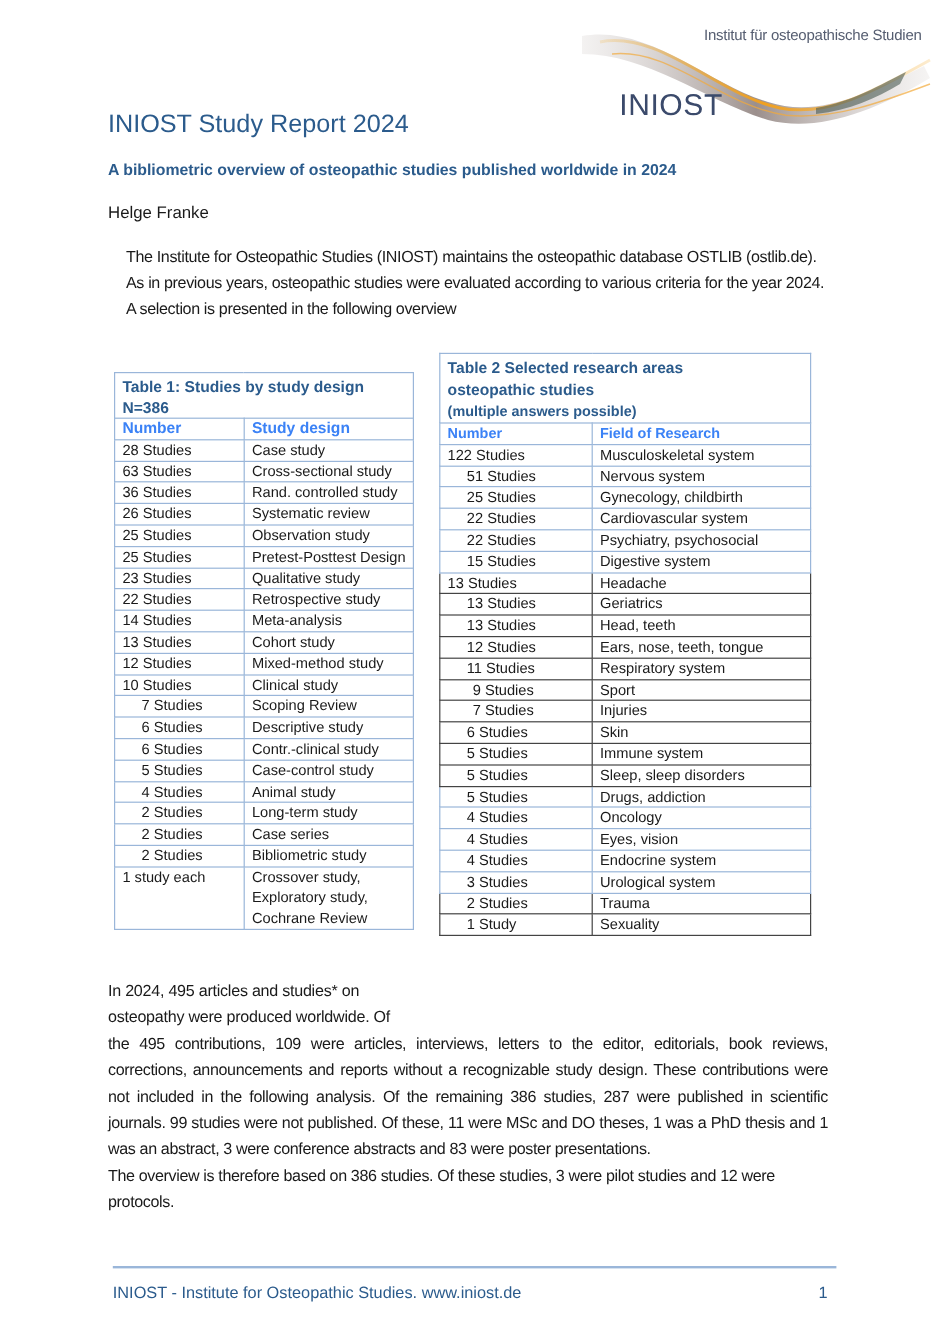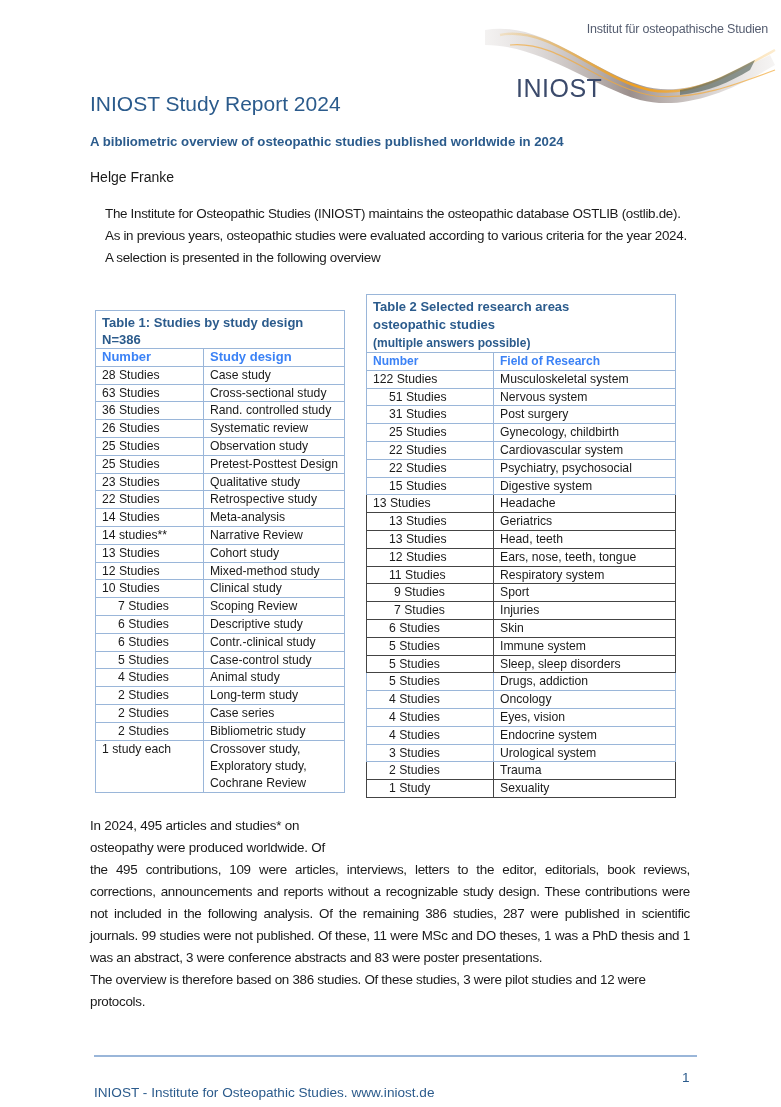--- a/index.html
+++ b/index.html
@@ -34,21 +34,21 @@
   .r1 { padding-left:22px; }
   .r2 { padding-left:27px; }
   .body-text { position:absolute; left:90px; width:600px; font-size:13.4px; line-height:22px;
                letter-spacing:-0.3px; text-align:justify; }
   .body-text p { margin:0; }
   .lead { position:absolute; left:90px; top:815px; width:246px; font-size:13.4px; line-height:22px;
           text-align:justify; letter-spacing:-0.2px; }
   .lead p { margin:0; }
   .main-para { top:859px; }
   .footer-line { position:absolute; left:94px; top:1055px; width:603px; height:2px; background:#9ab6d9; }
-  .footer-text { position:absolute; left:94px; top:1070px; font-size:13.6px; color:#2b5b8c;margin-top:15px; }
+  .footer-text { position:absolute; left:94px; top:1070px; font-size:13.6px; color:#2b5b8c; }
   .page-num { position:absolute; left:682px; top:1070px; font-size:13.6px; color:#2b5b8c; }
 </style>
 </head>
 <body>
 
 <div class="logo">
   <svg width="300" height="110" viewBox="0 0 300 110">
     <defs>
       <linearGradient id="g1" x1="0" y1="0" x2="1" y2="0">
         <stop offset="0" stop-color="#d9d4d2" stop-opacity="0.3"></stop>
@@ -122,24 +122,20 @@
       </tr>
       <tr>
         <td class="c1">22 Studies</td>
         <td>Retrospective study</td>
       </tr>
       <tr>
         <td class="c1">14 Studies</td>
         <td>Meta-analysis</td>
       </tr>
       <tr>
-        <td class="c1">14 studies**</td>
-        <td>Narrative Review</td>
-      </tr>
-      <tr>
         <td class="c1">13 Studies</td>
         <td>Cohort study</td>
       </tr>
       <tr>
         <td class="c1">12 Studies</td>
         <td>Mixed-method study</td>
       </tr>
       <tr>
         <td class="c1">10 Studies</td>
         <td>Clinical study</td>
@@ -202,24 +198,20 @@
     </tr>
   <tr>
         <td class="c1">122 Studies</td>
         <td>Musculoskeletal system</td>
       </tr>
       <tr>
         <td class="c1 r1">51 Studies</td>
         <td>Nervous system</td>
       </tr>
       <tr>
-        <td class="c1 r1">31 Studies</td>
-        <td>Post surgery</td>
-      </tr>
-      <tr>
         <td class="c1 r1">25 Studies</td>
         <td>Gynecology, childbirth</td>
       </tr>
       <tr>
         <td class="c1 r1">22 Studies</td>
         <td>Cardiovascular system</td>
       </tr>
       <tr>
         <td class="c1 r1">22 Studies</td>
         <td>Psychiatry, psychosocial</td>

